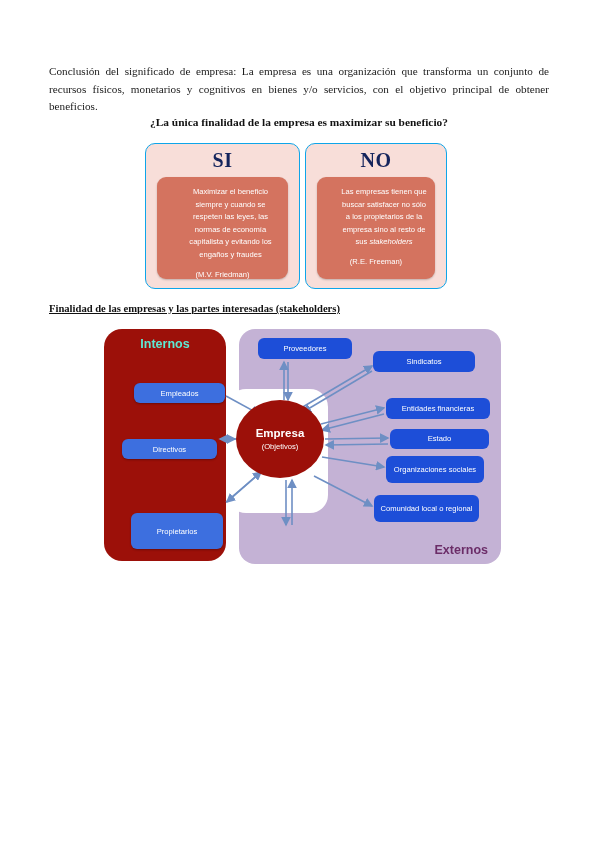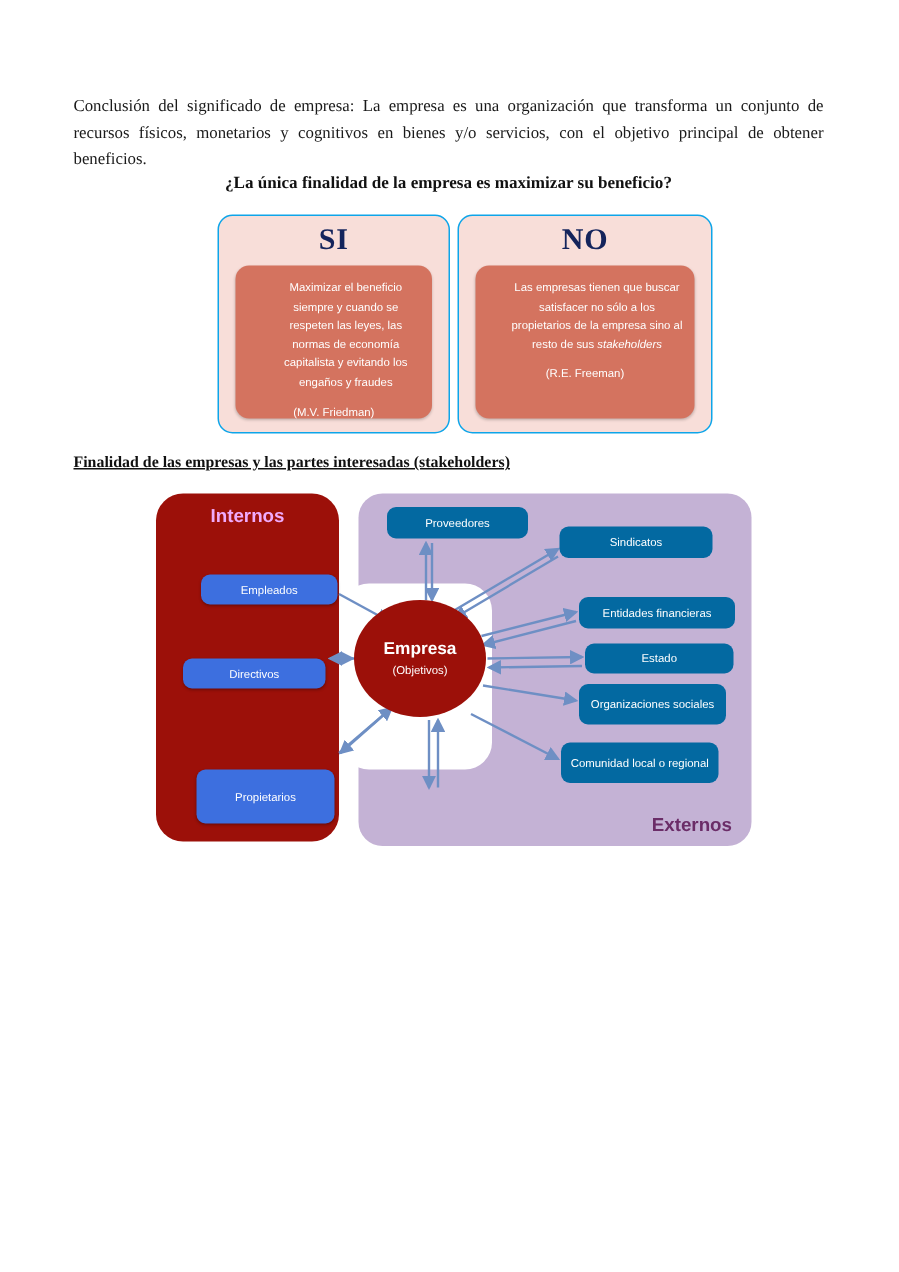--- a/index.html
+++ b/index.html
@@ -46,21 +46,21 @@
     position: absolute;
     top: 143px;
     width: 155px;
     height: 146px;
     background: #f8ded9;
     border: 1px solid #0ea5e9;
     border-radius: 10px;
     box-sizing: border-box;
   }
   .card.si { left: 145px; }
-  .card.no { left: 305px; width: 170px; }
+  .card.no { left: 305px; width: 142px; }
 
   .card-title {
     position: absolute;
     top: 5px;
     left: 0;
     right: 0;
     text-align: center;
     font-family: "Liberation Serif", serif;
     font-size: 20px;
     font-weight: bold;
@@ -143,21 +143,21 @@
   }
   .internos-title {
     position: absolute;
     left: 0;
     right: 0;
     top: 8px;
     text-align: center;
     font-family: "Liberation Sans", sans-serif;
     font-size: 12.5px;
     font-weight: bold;
-    color: #f0abfc;
+    color: #5eead4;
   }
   .externos-title {
     position: absolute;
     right: 16px;
     bottom: 7px;
     font-family: "Liberation Sans", sans-serif;
     font-size: 12.5px;
     font-weight: bold;
     color: #6b2d68;
   }
@@ -197,21 +197,21 @@
     color: #ffffff;
     font-family: "Liberation Sans", sans-serif;
     z-index: 4;
   }
   .empresa-name { font-size: 11.5px; font-weight: bold; line-height: 13px; }
   .empresa-sub  { font-size: 7.6px; line-height: 11px; margin-top: 1px; }
 
   
   .ebox {
     position: absolute;
-    background: #0369a1;
+    background: #1d4ed8;
     border-radius: 6px;
     color: #ffffff;
     font-family: "Liberation Sans", sans-serif;
     font-size: 7.6px;
     line-height: 10px;
     display: flex;
     align-items: center;
     justify-content: center;
     text-align: center;
     box-sizing: border-box;

